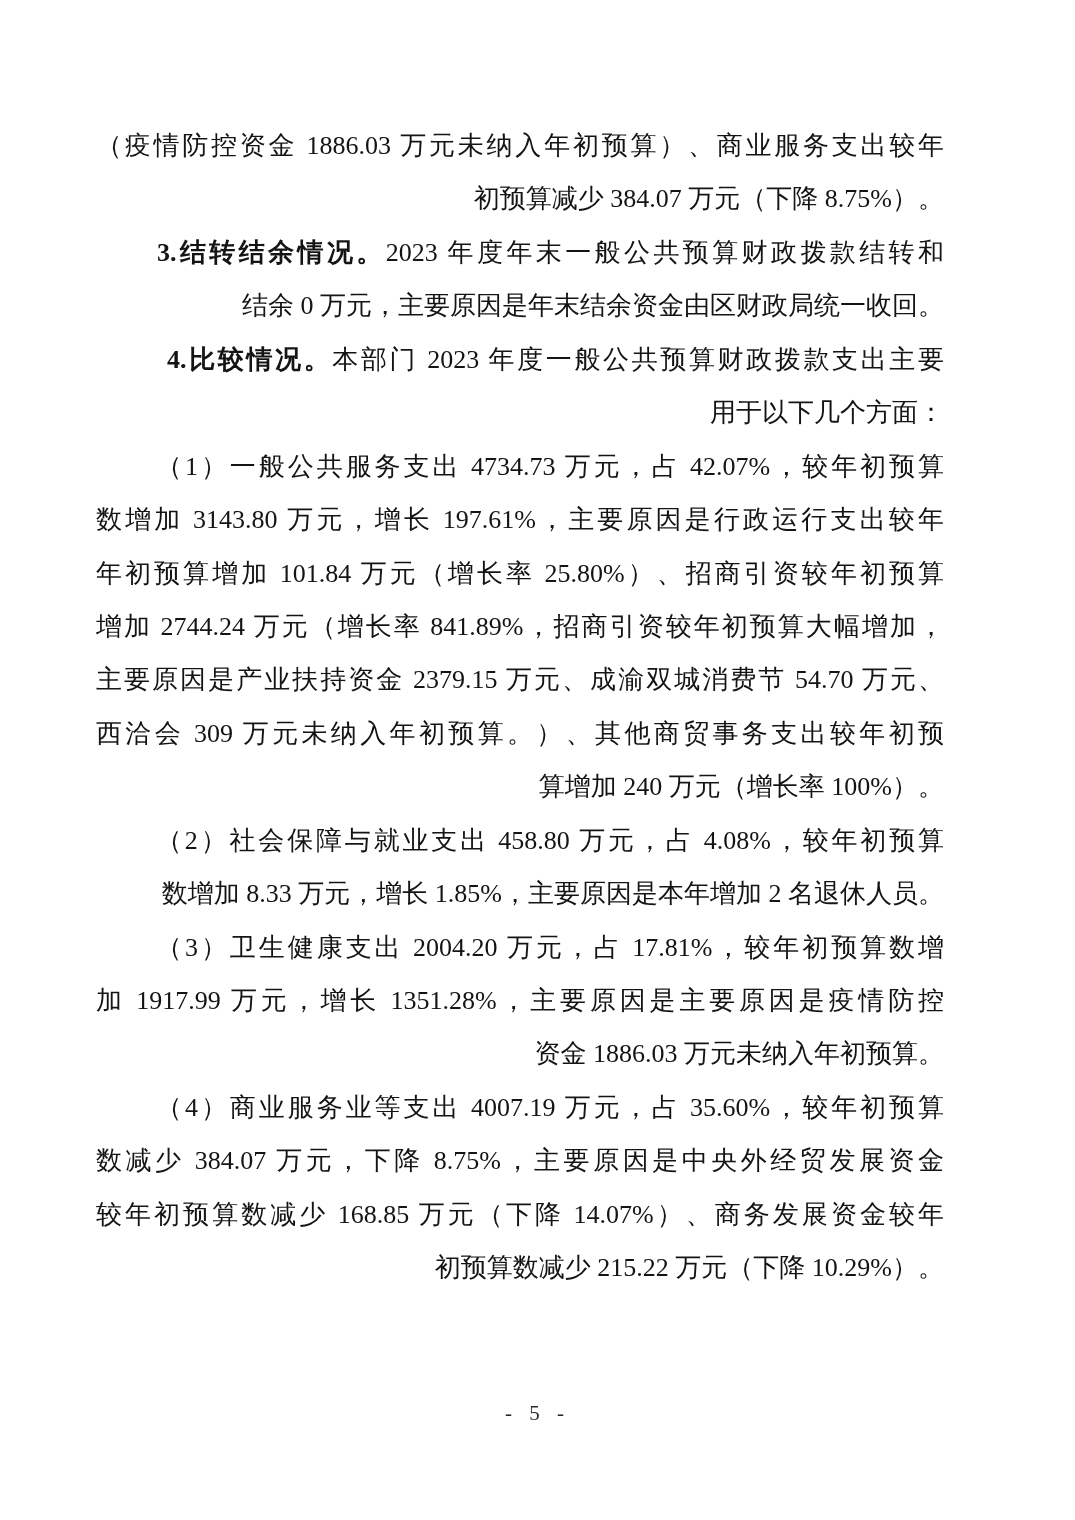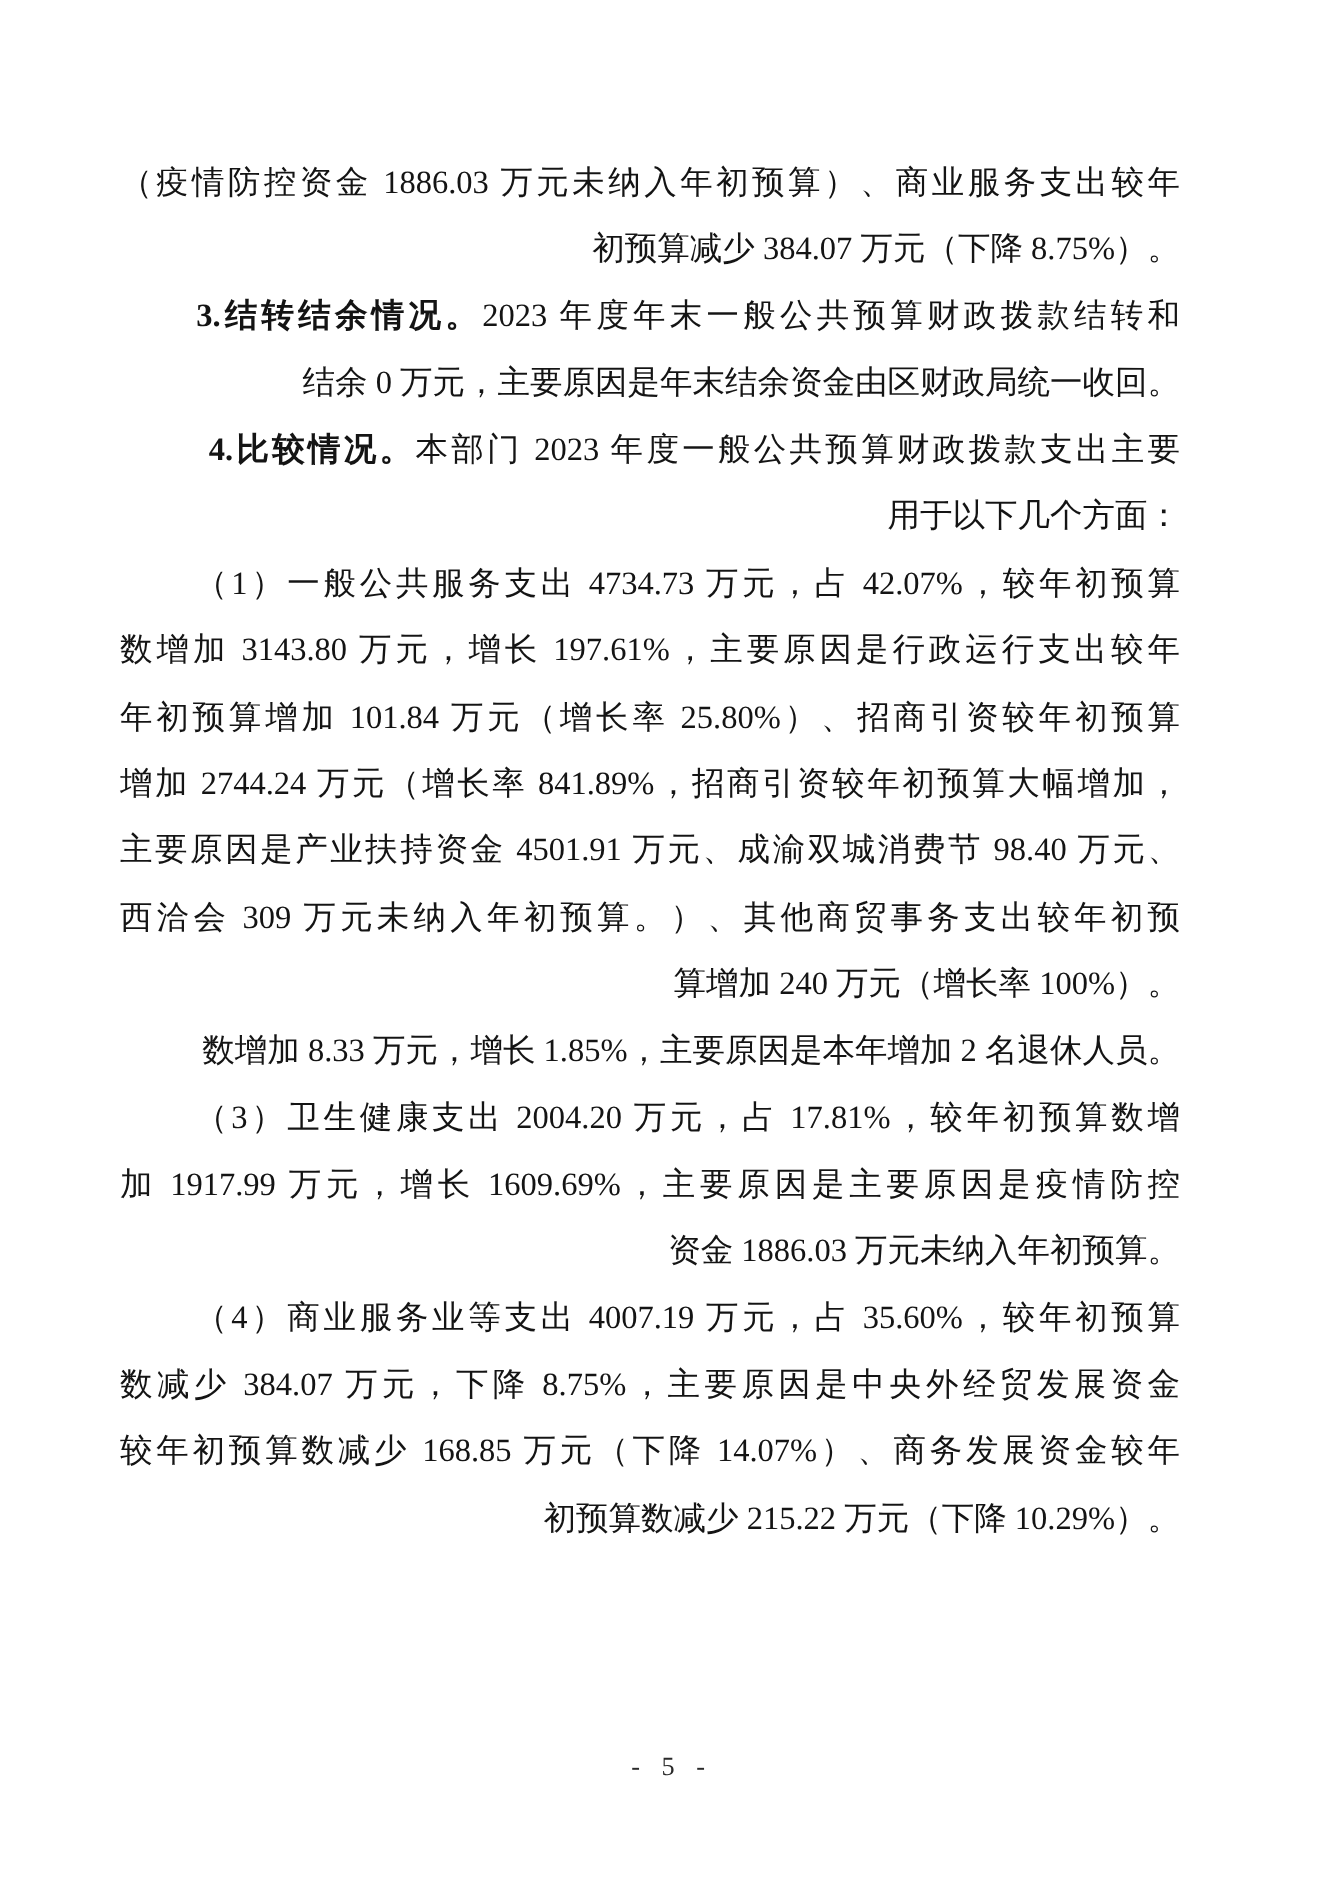--- a/index.html
+++ b/index.html
@@ -64,26 +64,27 @@
       <div class="line j"><span class="seg">（疫情防控资金 1886.03 万元未纳入年初预算）、商业服务支出较年</span></div>
       <div class="line"><span class="seg">初预算减少 384.07 万元（下降 8.75%）。</span></div>
       <div class="line j" style="padding-left: 61px;"><span class="seg bold">3.结转结余情况。</span><span class="seg">2023 年度年末一般公共预算财政拨款结转和</span></div>
       <div class="line"><span class="seg">结余 0 万元，主要原因是年末结余资金由区财政局统一收回。</span></div>
       <div class="line j" style="padding-left: 71px;"><span class="seg bold">4.比较情况。</span><span class="seg">本部门 2023 年度一般公共预算财政拨款支出主要</span></div>
       <div class="line"><span class="seg">用于以下几个方面：</span></div>
       <div class="line j" style="padding-left: 60px; font-family: Liberation Serif, serif;"><span class="seg">（1）一般公共服务支出 4734.73 万元，占 42.07%，较年初预算</span></div>
       <div class="line j"><span class="seg">数增加 3143.80 万元，增长 197.61%，主要原因是行政运行支出较年</span></div>
       <div class="line j"><span class="seg">年初预算增加 101.84 万元（增长率 25.80%）、招商引资较年初预算</span></div>
       <div class="line j"><span class="seg">增加 2744.24 万元（增长率 841.89%，招商引资较年初预算大幅增加，</span></div>
-      <div class="line j"><span class="seg">主要原因是产业扶持资金 4501.91 万元、成渝双城消费节 98.40 万元、</span></div>
+      <div class="line j"><span class="seg">主要原因是产业扶持资金 2379.15 万元、成渝双城消费节 54.70 万元、</span></div>
       <div class="line j"><span class="seg">西洽会 309 万元未纳入年初预算。）、其他商贸事务支出较年初预</span></div>
       <div class="line"><span class="seg">算增加 240 万元（增长率 100%）。</span></div>
+      <div class="line j" style="padding-left: 60px;"><span class="seg">（2）社会保障与就业支出 458.80 万元，占 4.08%，较年初预算</span></div>
       <div class="line"><span class="seg">数增加 8.33 万元，增长 1.85%，主要原因是本年增加 2 名退休人员。</span></div>
       <div class="line j" style="padding-left: 60px;"><span class="seg">（3）卫生健康支出 2004.20 万元，占 17.81%，较年初预算数增</span></div>
-      <div class="line j"><span class="seg">加 1917.99 万元，增长 1609.69%，主要原因是主要原因是疫情防控</span></div>
+      <div class="line j"><span class="seg">加 1917.99 万元，增长 1351.28%，主要原因是主要原因是疫情防控</span></div>
       <div class="line"><span class="seg">资金 1886.03 万元未纳入年初预算。</span></div>
       <div class="line j" style="padding-left: 60px;"><span class="seg">（4）商业服务业等支出 4007.19 万元，占 35.60%，较年初预算</span></div>
       <div class="line j"><span class="seg">数减少 384.07 万元，下降 8.75%，主要原因是中央外经贸发展资金</span></div>
       <div class="line j"><span class="seg">较年初预算数减少 168.85 万元（下降 14.07%）、商务发展资金较年</span></div>
       <div class="line"><span class="seg">初预算数减少 215.22 万元（下降 10.29%）。</span></div>
     </div>
   <div class="footer">- 5 -</div>
 </div>
 
 </body></html>

